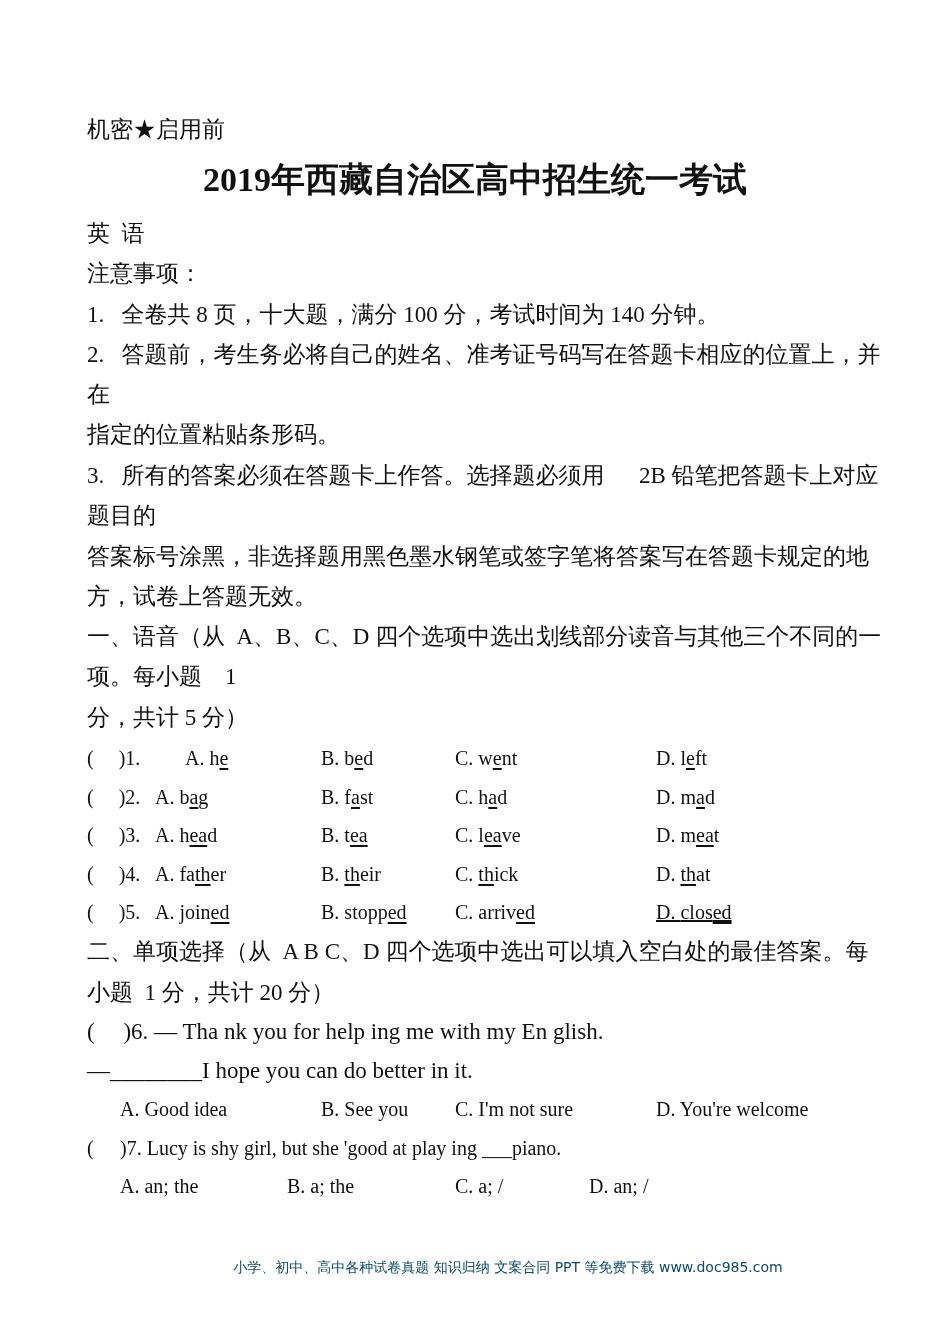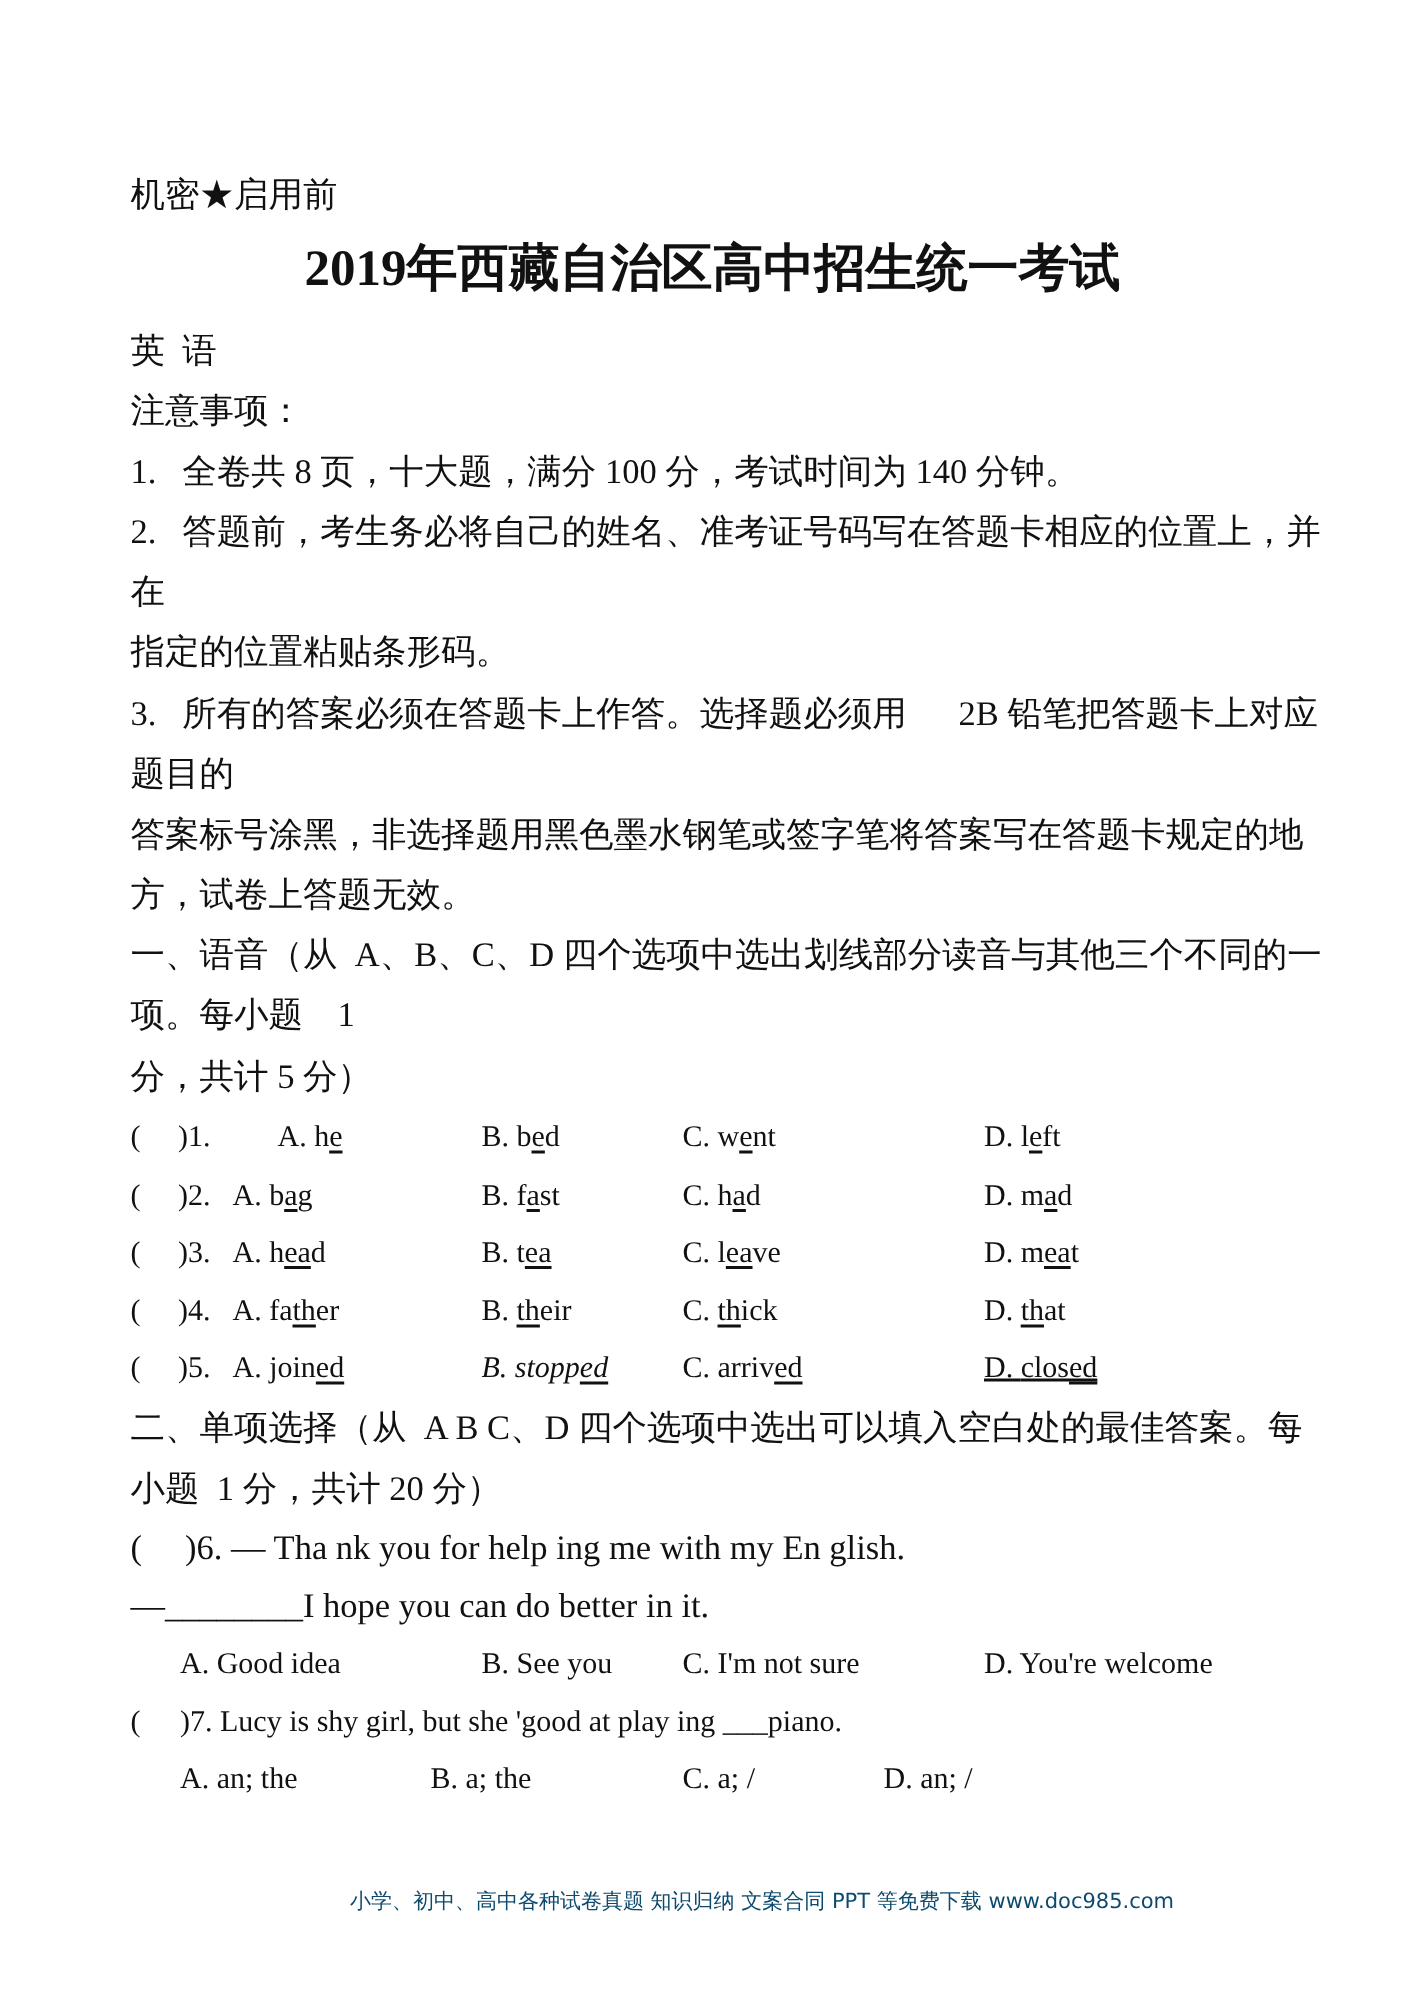--- a/index.html
+++ b/index.html
@@ -58,21 +58,21 @@
       <div class="cell" style="left: 321px; top: 823px;"><span>B. </span><span>t</span><span class="u">ea</span><span></span></div>
       <div class="cell" style="left: 455px; top: 823px;"><span>C. </span><span>l</span><span class="u">ea</span><span>ve</span></div>
       <div class="cell" style="left: 656px; top: 823px;"><span>D. </span><span>m</span><span class="u">ea</span><span>t</span></div>
       <div class="cell" style="left: 87px; top: 862px;">(     )4.</div>
       <div class="cell" style="left: 155px; top: 862px;"><span>A. </span><span>fa</span><span class="u">th</span><span>er</span></div>
       <div class="cell" style="left: 321px; top: 862px;"><span>B. </span><span></span><span class="u">th</span><span>eir</span></div>
       <div class="cell" style="left: 455px; top: 862px;"><span>C. </span><span></span><span class="u">th</span><span>ick</span></div>
       <div class="cell" style="left: 656px; top: 862px;"><span>D. </span><span></span><span class="u">th</span><span>at</span></div>
       <div class="cell" style="left: 87px; top: 900px;">(     )5.</div>
       <div class="cell" style="left: 155px; top: 900px;"><span>A. </span><span>join</span><span class="u">ed</span><span></span></div>
-      <div class="cell" style="left: 321px; top: 900px; font-style: italic;"><span>B. </span><span>stopp</span><span class="u">ed</span><span></span></div>
+      <div class="cell" style="left: 321px; top: 900px;"><span>B. </span><span>stopp</span><span class="u">ed</span><span></span></div>
       <div class="cell" style="left: 455px; top: 900px;"><span>C. </span><span>arriv</span><span class="u">ed</span><span></span></div>
       <div class="cell" style="left: 656px; top: 900px; text-decoration: underline;"><span>D. </span><span>clos</span><span class="u">ed</span><span></span></div>
     </div>
 
   <div class="line" style="top:940px">二、单项选择（从  A B C、D 四个选项中选出可以填入空白处的最佳答案。每</div>
   <div class="line" style="top:981px">小题  1 分，共计 20 分）</div>
 
   <div class="line" style="top:1020px">(     )6. — Tha nk you for help ing me with my En glish.</div>
   <div class="line" style="top:1059px">—________I hope you can do better in it.</div>
   <div class="cell" style="left:120px;top:1097px">A. Good idea</div>

